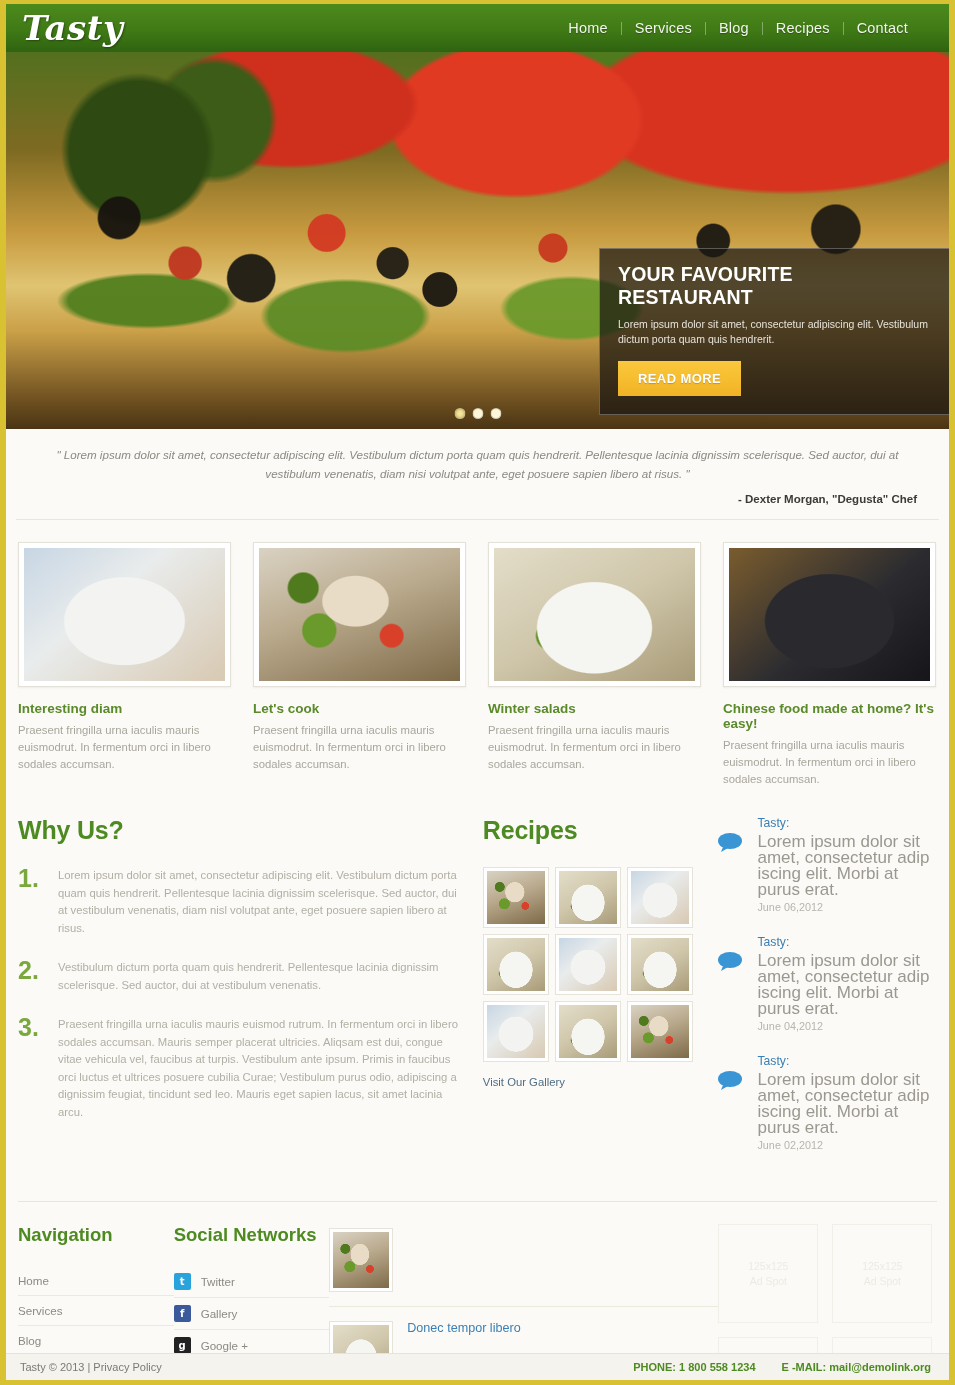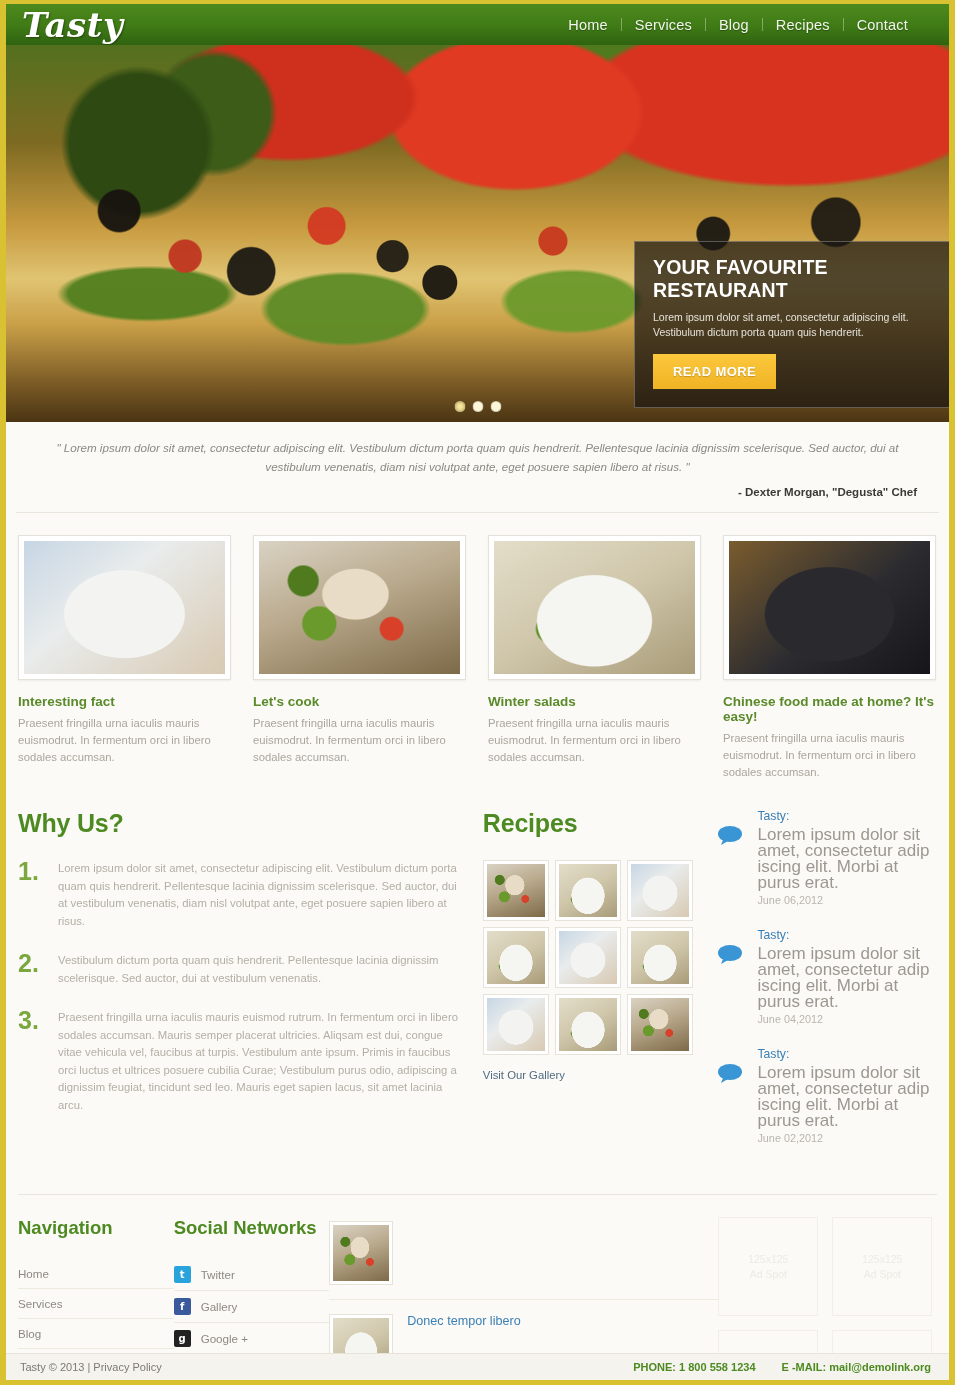--- a/index.html
+++ b/index.html
@@ -11,21 +11,21 @@
   }
   body {
     border-left: 6px solid #d9c231;
     border-right: 6px solid #d9c231;
     border-bottom: 5px solid #d9c231;
     position: relative;
   }
 
   
   .header {
-    height: 45px;
+    height: 52px;
     background: linear-gradient(to bottom, #4d8a1c 0%, #3f7a16 55%, #2f6310 100%);
     border-top: 4px solid #d9c231;
     display: flex; align-items: center;
     justify-content: space-between;
     padding: 0 28px 0 16px;
     position: relative;
   }
   .logo {
     font-family: "DejaVu Serif", serif;
     font-style: italic;
@@ -77,21 +77,21 @@
       radial-gradient(circle at 58% 52%, #c8391f 0 2.4%, transparent 2.6%),
       radial-gradient(circle at 19% 56%, #bf3620 0 2.0%, transparent 2.2%),
       radial-gradient(ellipse at 36% 70%, #5e8c26 0 9%, transparent 10%),
       radial-gradient(ellipse at 60% 68%, #6d9a2c 0 8%, transparent 9%),
       radial-gradient(ellipse at 15% 66%, #52801f 0 7%, transparent 8%);
     opacity: .95;
   }
   .hero-caption {
     position: absolute;
     right: 0; top: 196px;
-    width: 315px;
+    width: 350px;
     background: rgba(26,22,18,.72);
     border-top: 1px solid rgba(255,255,255,.28);
     border-left: 1px solid rgba(255,255,255,.28);
     border-bottom: 1px solid rgba(255,255,255,.28);
     padding: 14px 18px 18px 18px;
   }
   .hero-title {
     color: #ffffff; font-size: 19.5px; font-weight: bold;
     letter-spacing: .2px; margin-bottom: 8px;
   }
@@ -304,21 +304,21 @@
 <div class="quote-wrap">
   <div class="quote-text">" Lorem ipsum dolor sit amet, consectetur adipiscing elit. Vestibulum dictum porta quam quis hendrerit. Pellentesque lacinia dignissim scelerisque. Sed auctor, dui at vestibulum venenatis, diam nisi volutpat ante, eget posuere sapien libero at risus. "</div>
   <div class="quote-author">- Dexter Morgan, "Degusta" Chef</div>
 </div>
 
 <div class="features">
   <div class="card">
     <div class="thumb-frame">
       <div class="thumb f1"></div>
     </div>
-    <div class="card-title">Interesting fact</div>
+    <div class="card-title">Interesting diam</div>
     <div class="card-text">Praesent fringilla urna iaculis mauris euismodrut. In fermentum orci in libero sodales accumsan.</div>
   </div>
   <div class="card">
     <div class="thumb-frame">
       <div class="thumb f2"></div>
     </div>
     <div class="card-title">Let's cook</div>
     <div class="card-text">Praesent fringilla urna iaculis mauris euismodrut. In fermentum orci in libero sodales accumsan.</div>
   </div>
   <div class="card">

